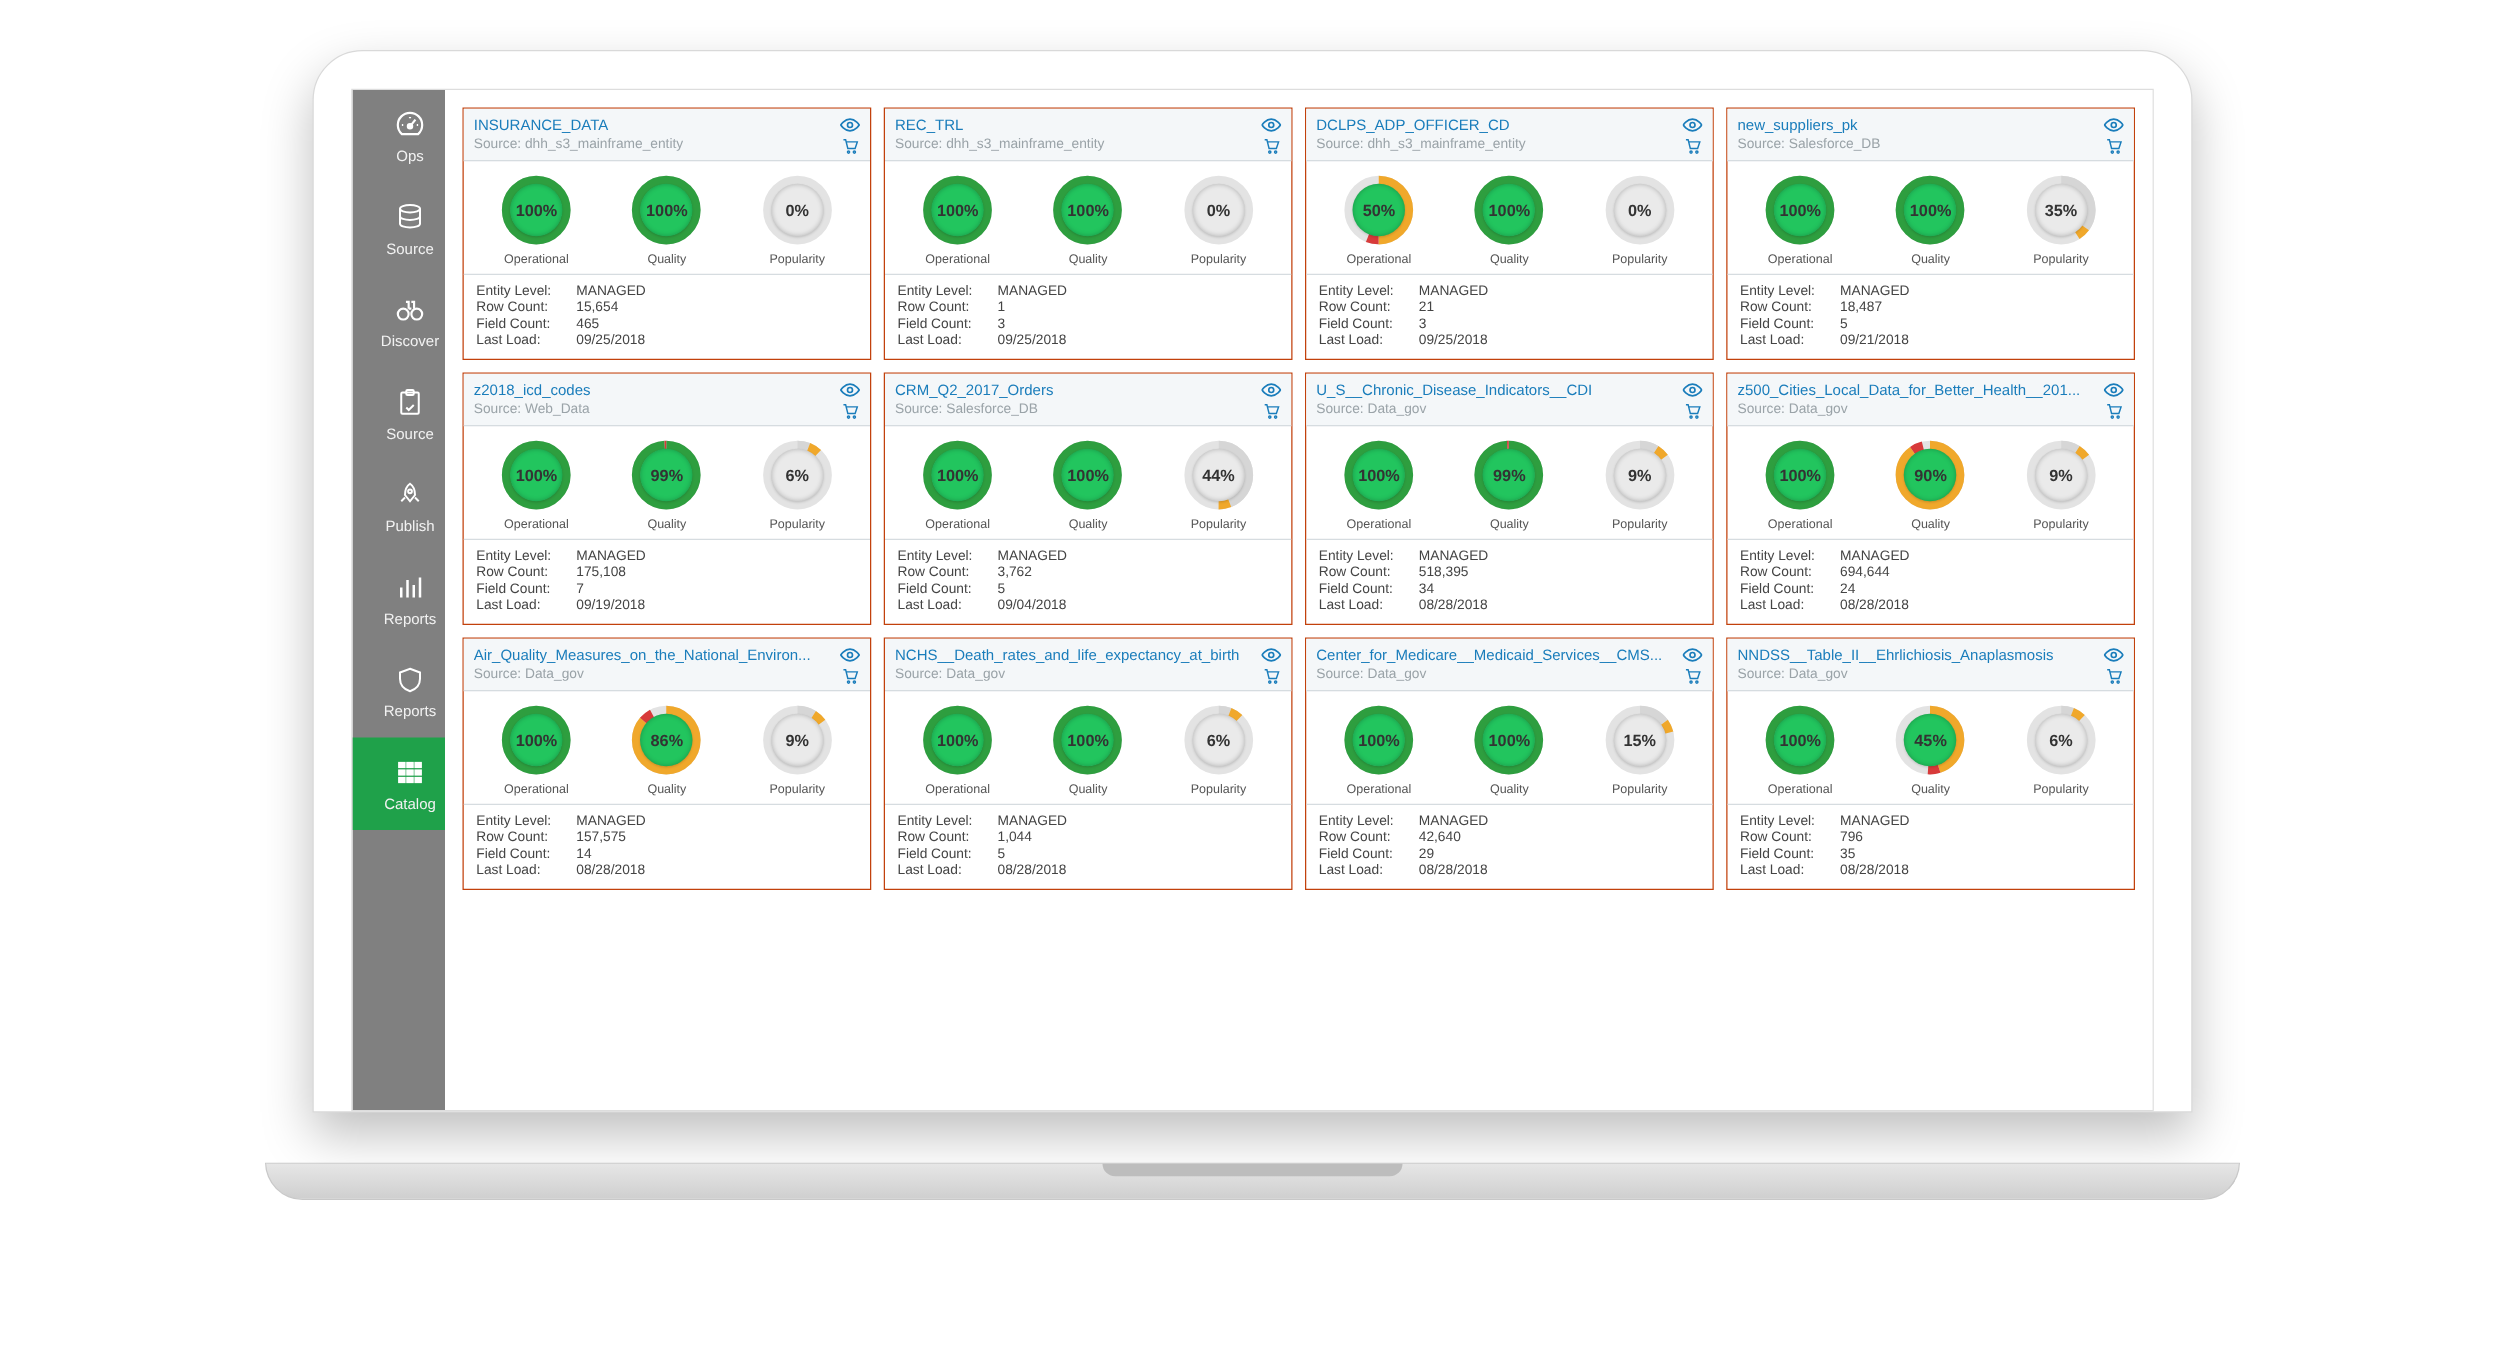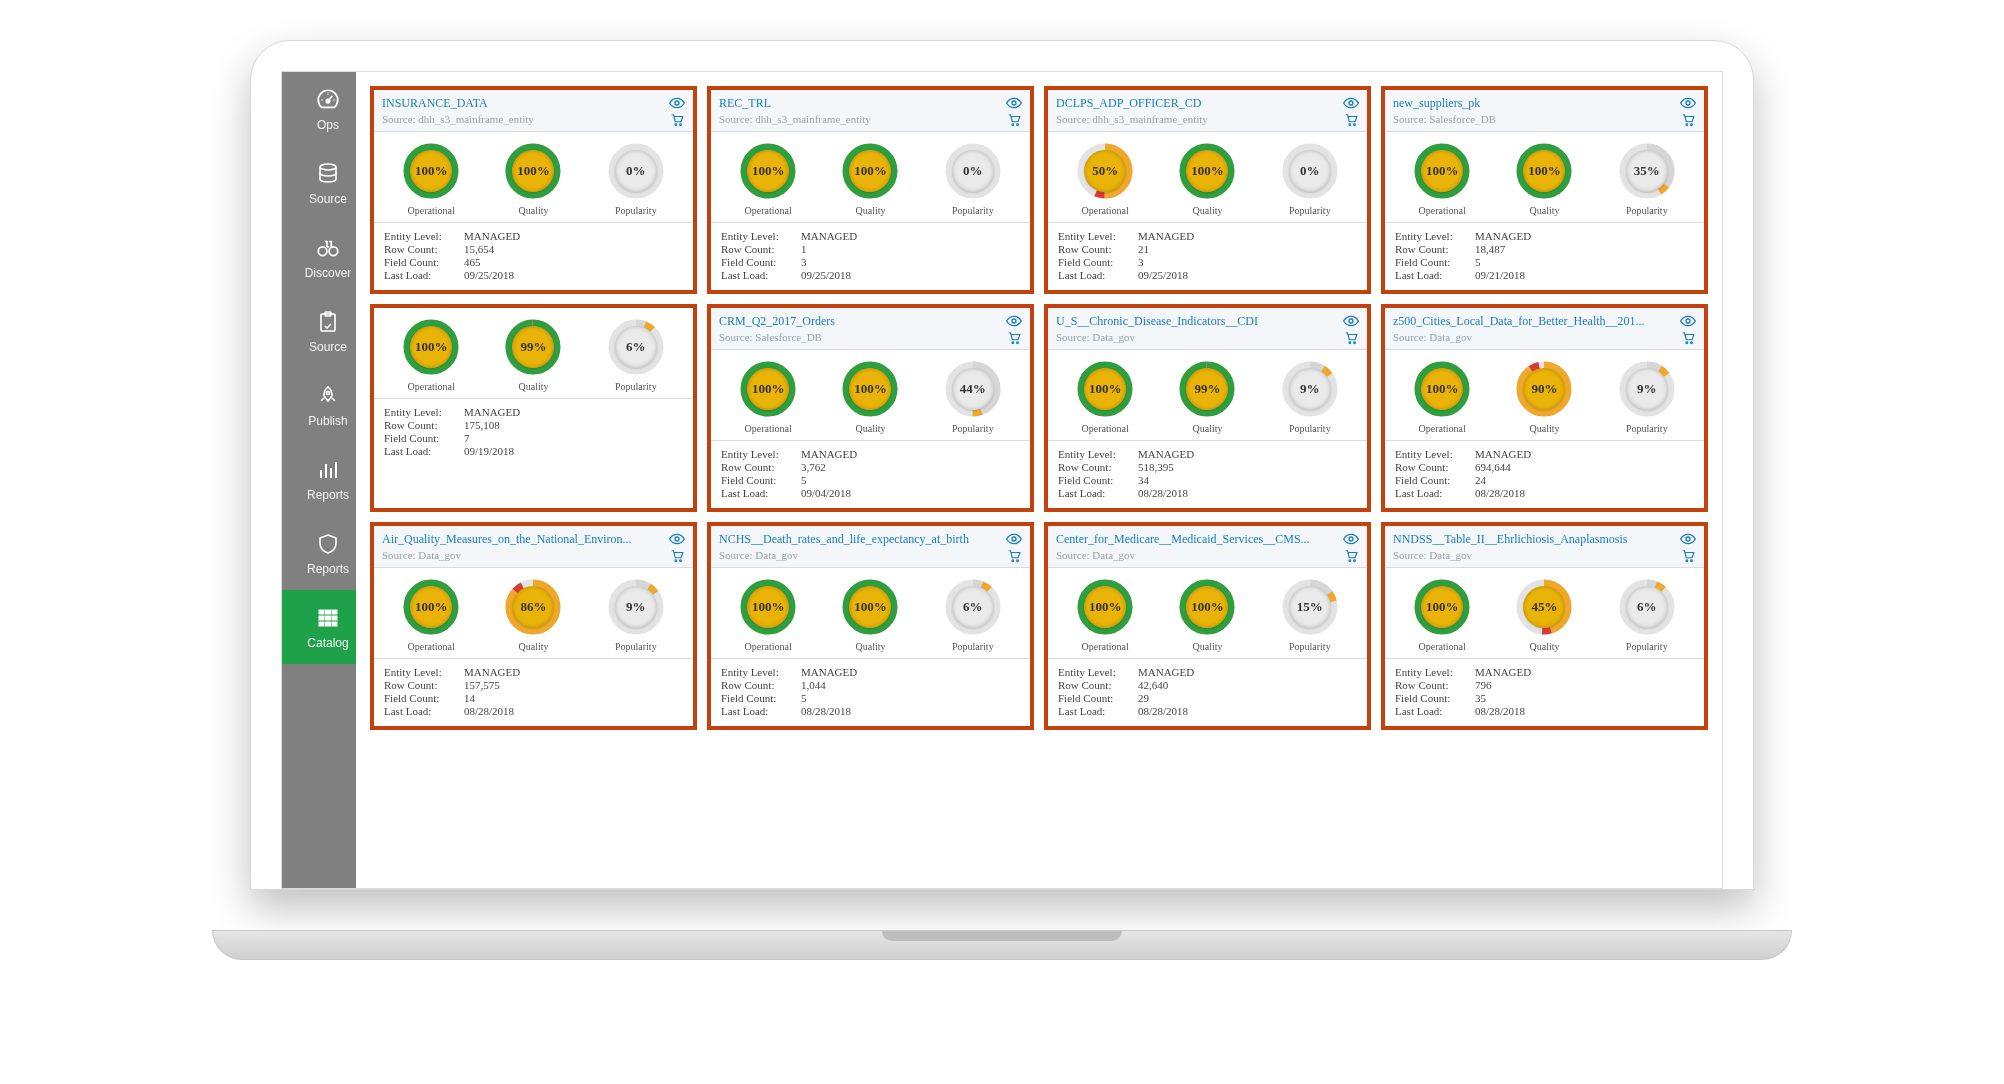--- a/index.html
+++ b/index.html
@@ -61,23 +61,23 @@
     flex: 1; background: #fff; padding: 14px;
     overflow: auto;
   }
   .grid {
     display: grid;
     grid-template-columns: repeat(4, 1fr);
     gap: 10px;
   }
 
   .card {
-    border: 4px solid #c2410c;
+    border: 1px solid #c2410c;
     background: #fff;
-    font-size: 11px; color: #555; font-family: Liberation Serif, serif;
+    font-size: 11px; color: #555;
   }
   .card-head {
     background: #f4f7f9;
     border-bottom: 1px solid #d6dce0;
     padding: 6px 8px 4px 8px;
     display: flex; align-items: flex-start;
   }
   .card-head-text { flex: 1; min-width: 0; }
   .card-title {
     color: #1a7dbb; font-size: 12px; font-weight: 500;
@@ -94,21 +94,21 @@
   .gauges {
     display: flex; justify-content: space-around;
     padding: 10px 6px 6px 6px;
   }
   .gauge-wrap { text-align: center; width: 33%; }
   .gauge { position: relative; width: 58px; height: 58px; margin: 0 auto; }
   .gauge svg { transform: rotate(-90deg); }
   .gauge-center {
     position: absolute; inset: 8px;
     border-radius: 50%;
-    background: #eab308;
+    background: #22c55e;
     box-shadow: inset 0 0 4px rgba(0,0,0,0.25), 0 1px 2px rgba(0,0,0,0.15);
     display: flex; align-items: center; justify-content: center;
     font-size: 13px; font-weight: 600; color: #333;
   }
   .gauge-label { margin-top: 5px; font-size: 10px; color: #555; }
   .gauge-grey .gauge-center { background: #eaeaea; }
 
   .stats {
     border-top: 1px solid #d6dce0;
     padding: 6px 10px 8px 10px;
@@ -511,20 +511,41 @@
                 <span class="stat-k">Field Count:</span>
                 <span class="stat-v">5</span>
               </div>
       <div class="stat-row">
                 <span class="stat-k">Last Load:</span>
                 <span class="stat-v">09/21/2018</span>
               </div>
     </div>
           </div>
           <div class="card">
+    <div class="card-head">
+      <div class="card-head-text">
+        <div class="card-title">z2018_icd_codes</div>
+        <div class="card-source">Source: <span>Web_Data</span></div>
+      </div>
+      <div class="card-actions">
+        <span class="act">
+                  <svg width="16" height="12" viewBox="0 0 24 16" fill="none" stroke="#1a7dbb" stroke-width="2">
+                    <path d="M1 8s4-7 11-7 11 7 11 7-4 7-11 7S1 8 1 8z"></path>
+                    <circle cx="12" cy="8" r="3"></circle>
+                  </svg>
+                </span>
+        <span class="act">
+                  <svg width="14" height="14" viewBox="0 0 24 24" fill="none" stroke="#1a7dbb" stroke-width="2">
+                    <path d="M3 3h3l3 12h10l3-9H7"></path>
+                    <circle cx="10" cy="20" r="1.5"></circle>
+                    <circle cx="18" cy="20" r="1.5"></circle>
+                  </svg>
+                </span>
+      </div>
+    </div>
     <div class="gauges">
 
     <div class="gauge-wrap">
       <div class="gauge ">
         <svg width="58" height="58">
                     <circle cx="29" cy="29" r="24" stroke="#e3e3e3" stroke-width="7" fill="none"></circle>
                     <circle cx="29" cy="29" r="24" stroke="#2e9e3f" stroke-width="7" fill="none" stroke-dasharray="150.79644737231007 150.79644737231007" stroke-linecap="butt"></circle>
                   </svg>
         <div class="gauge-center">100%</div>
       </div>

